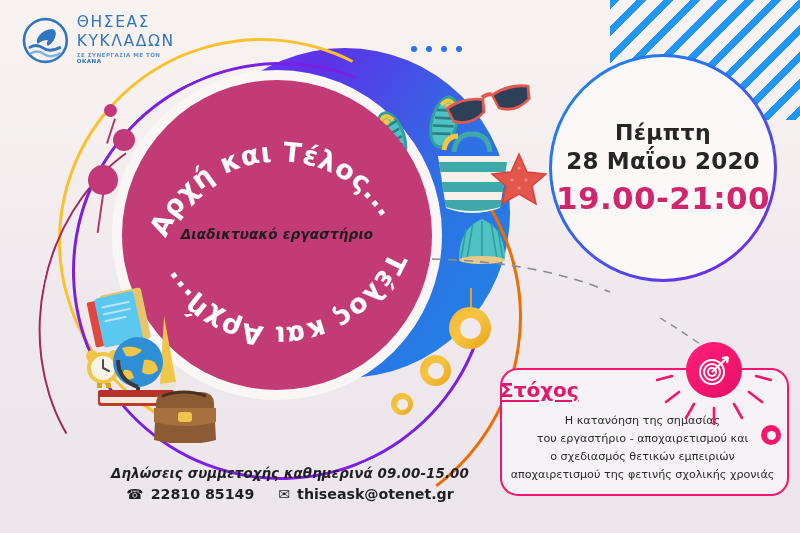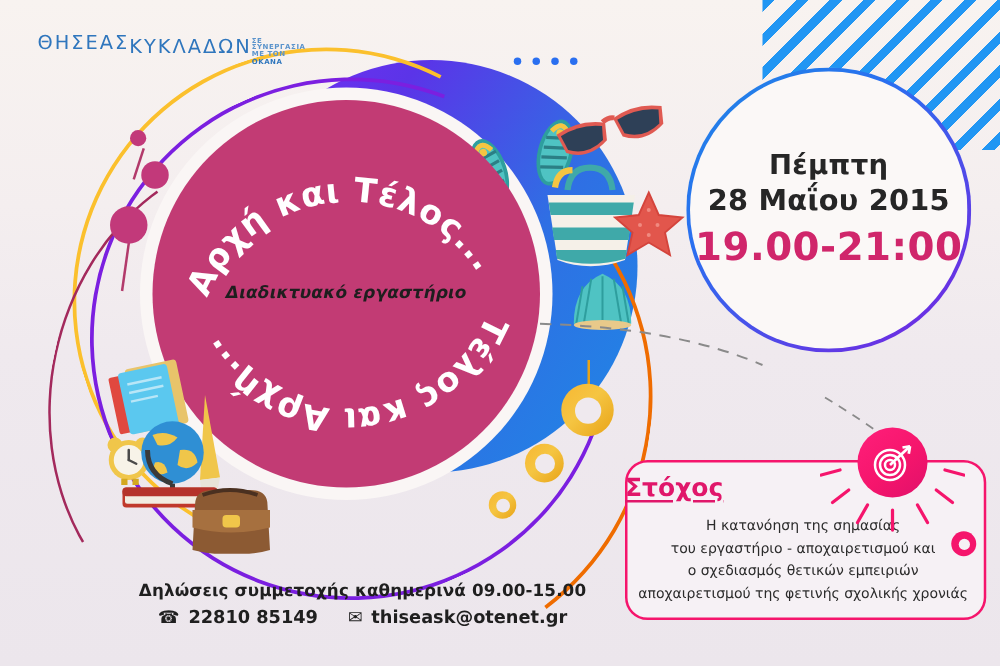--- a/index.html
+++ b/index.html
@@ -95,29 +95,29 @@
   .goal-line{position:absolute;left:770px;top:390px;width:2.2px;height:100px;background:#f5156c;}
 
   
   .target{position:absolute;left:686px;top:342px;width:56px;height:56px;border-radius:50%;
     background:linear-gradient(140deg,#ff1f7a 0%,#f5156c 55%,#e0106a 100%);
     display:flex;align-items:center;justify-content:center;z-index:4;}
   .rays{position:absolute;left:656px;top:312px;width:116px;height:116px;z-index:3;}
 
   
   .contact{position:absolute;left:0;top:466px;width:580px;text-align:center;color:#1f1f1f;}
-  .contact .l1{font-size:13.4px;font-weight:600;letter-spacing:.1px;}
+  .contact .l1{font-size:13.4px;font-weight:600;letter-spacing:.1px;font-style:italic;}
   .contact .l2{font-size:14.2px;font-weight:700;margin-top:5px;
     display:flex;align-items:center;justify-content:center;gap:7px;}
   .contact .l2 .gl{font-size:14px;font-weight:400;}
   .contact .l2 .sep{display:inline-block;width:10px;}
 
   
   .logo{position:absolute;left:22px;top:12px;width:165px;height:56px;display:flex;align-items:center;gap:8px;}
-  .logo-txt{display:flex;flex-direction:row;line-height:1;}
+  .logo-txt{display:flex;flex-direction:column;line-height:1;}
   .logo-l1{font-size:15.5px;font-weight:400;color:#2f76bd;letter-spacing:1.6px;}
   .logo-l2{font-size:15.5px;font-weight:400;color:#2f76bd;letter-spacing:1.6px;margin-top:3px;}
   .logo-l3{font-size:5.6px;font-weight:700;color:#5b94cc;letter-spacing:.45px;margin-top:4px;}
   .logo-l3 b{color:#2f76bd;}
 
   
   .clip{position:absolute;}
 </style>
 </head>
 <body>
@@ -297,21 +297,21 @@
   <div class="bdot" style="left:441px;top:46px;"></div>
   <div class="bdot" style="left:456px;top:46px;"></div>
 
   <svg class="dashsvg">
     <path d="M432 259 Q540 262 610 292" stroke="#8a8a8a" stroke-width="1.6" fill="none" stroke-dasharray="9 7"></path>
     <path d="M660 318 Q680 330 700 344" stroke="#8a8a8a" stroke-width="1.4" fill="none" stroke-dasharray="7 6"></path>
   </svg>
 
   <div class="date-circle">
     <div class="date-day">Πέμπτη</div>
-    <div class="date-full">28 Μαΐου 2015</div>
+    <div class="date-full">28 Μαΐου 2020</div>
     <div class="date-time">19.00-21:00</div>
   </div>
 
   <div class="goal-line"></div>
   <div class="goal-box"></div>
   <div class="goal-title">Στόχος</div>
   <div class="goal-body">
     <div>Η κατανόηση της σημασίας</div>
     <div>του εργαστήριο - αποχαιρετισμού και</div>
     <div>ο σχεδιασμός θετικών εμπειριών</div>

